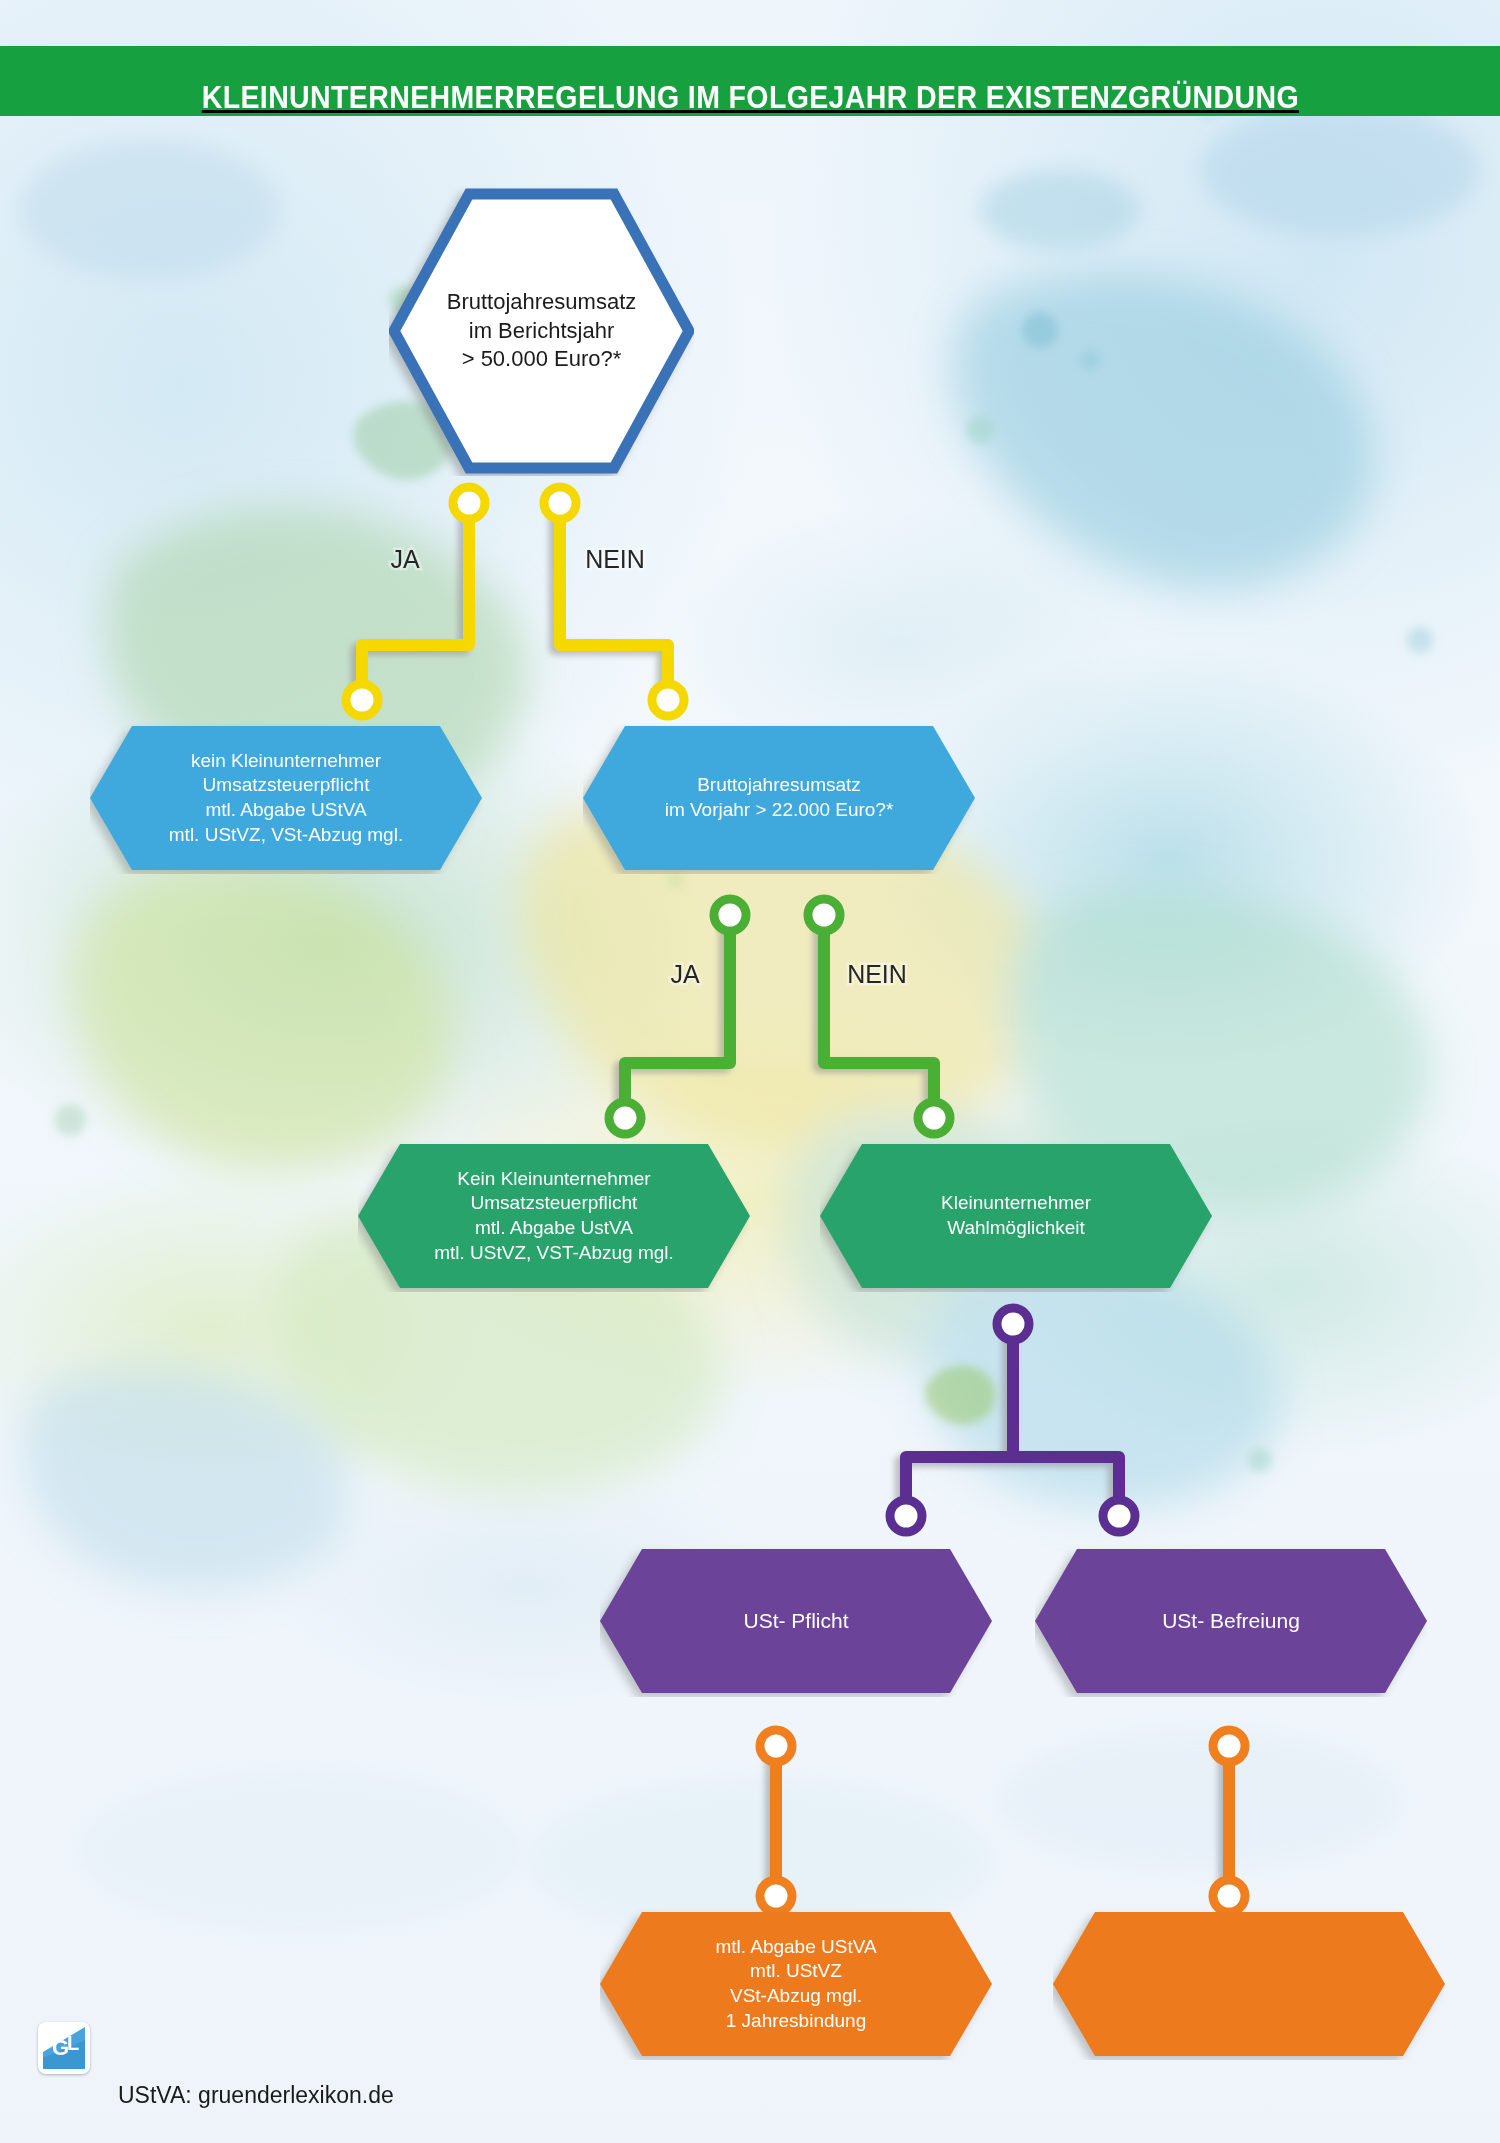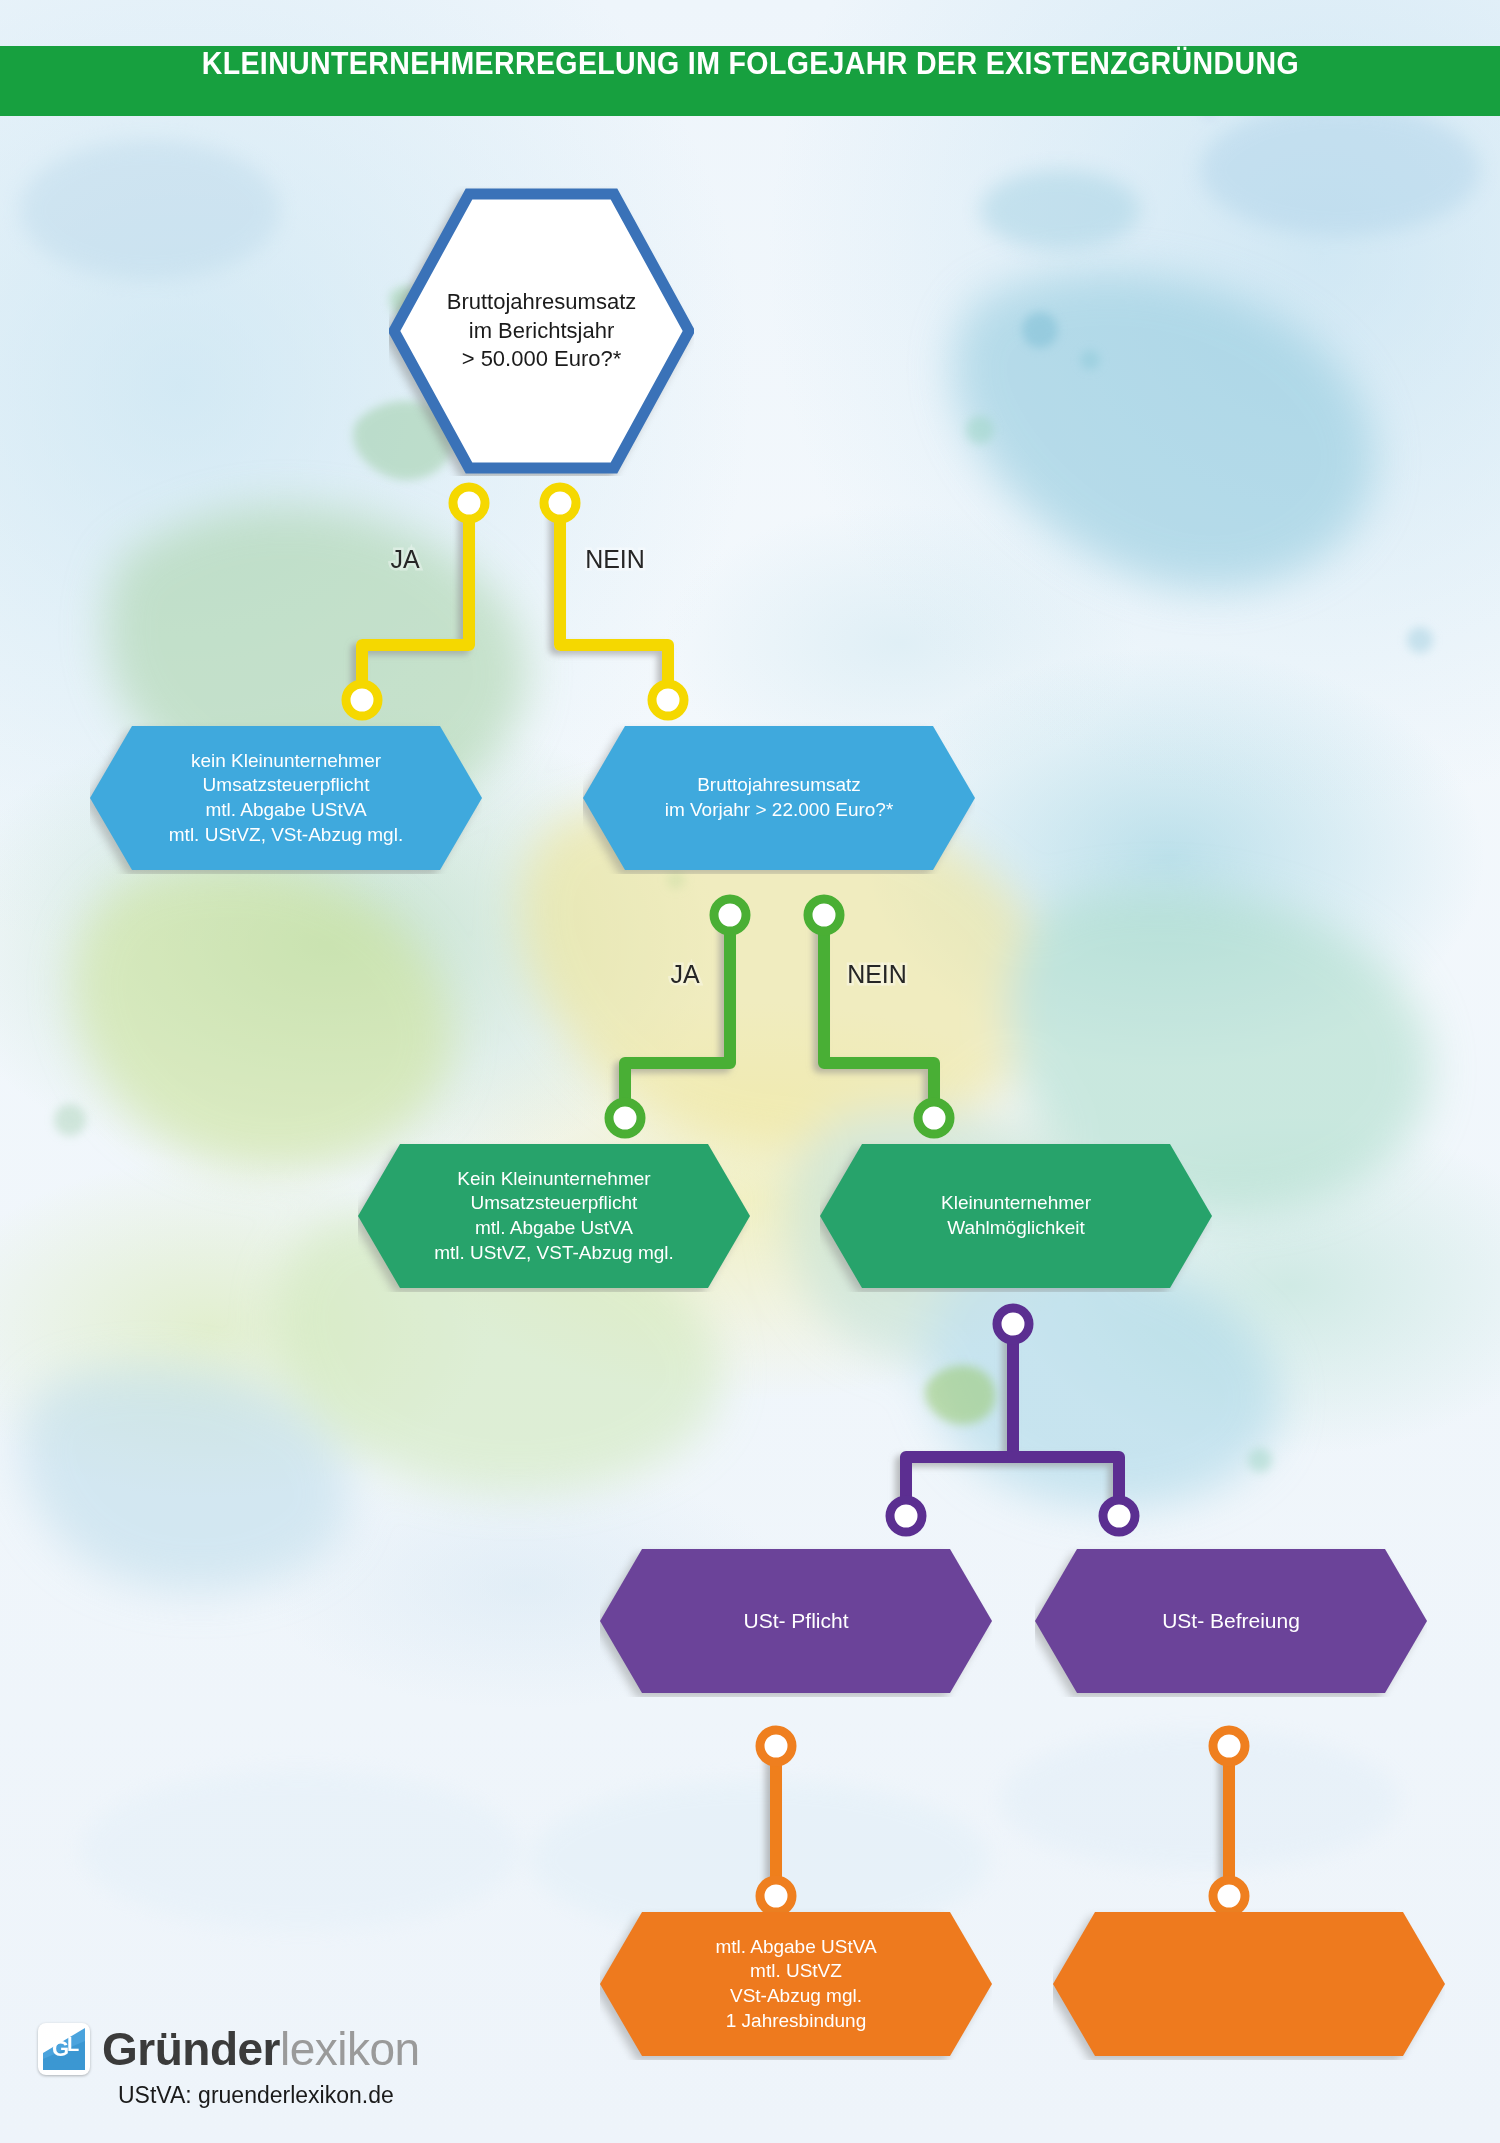--- a/index.html
+++ b/index.html
@@ -26,22 +26,23 @@
       radial-gradient(ellipse 26% 11% at 86% 60%, rgba(176,222,206,.50) 0%, rgba(176,222,206,0) 72%),
       radial-gradient(ellipse 22% 9% at 60% 30%, rgba(200,228,238,.45) 0%, rgba(200,228,238,0) 72%),
       radial-gradient(ellipse 24% 8% at 35% 74%, rgba(205,226,240,.40) 0%, rgba(205,226,240,0) 72%),
       linear-gradient(#eef5fb 0%, #f3f8fc 30%, #f0f6fb 60%, #eef4fa 100%);
   }
   #splats{position:absolute;inset:0;width:1500px;height:2143px;}
 
   
   .header-band{
     position:absolute;left:0;top:46px;width:1500px;height:70px;
-    background:#17a03f;display:flex;align-items:flex-start;justify-content:center;
+    background:#17a03f;display:flex;align-items:flex-end;justify-content:center;
     z-index:6;
+    text-decoration:underline;
   }
   .header-title{
     color:#fff;font-size:31px;font-weight:bold;letter-spacing:.4px;
     transform:scaleX(.92);white-space:nowrap;
     font-family:"Liberation Sans", sans-serif;
   }
 
   
   .node{position:absolute;z-index:5;display:flex;align-items:center;justify-content:center;text-align:center;}
   .node .shape{position:absolute;inset:0;}
@@ -274,18 +275,15 @@
 <div class="footer-logo">
   <div class="logo-mark">
     <svg viewBox="0 0 52 52" width="52" height="52" aria-hidden="true">
       <rect x="2" y="2" width="48" height="48" rx="7" fill="#ffffff"></rect>
       <path d="M5 30 L47 5 L47 47 L5 47 Z" fill="#4aa3dd"></path>
       <path d="M5 36 L47 18 L47 47 L5 47 Z" fill="#2f8ec9" opacity=".55"></path>
       <text x="14" y="33" font-family="Liberation Sans, sans-serif" font-size="22" font-weight="bold" fill="#ffffff">G</text>
       <text x="29" y="28" font-family="Liberation Sans, sans-serif" font-size="20" font-weight="bold" fill="#ffffff">L</text>
     </svg>
   </div>
-  <div class="logo-word">
-    <span class="b1">Gründer</span><span class="b2">lexikon</span>
-  </div>
 </div>
 
 <div class="source-line">UStVA: gruenderlexikon.de</div>
 
 </body></html>

